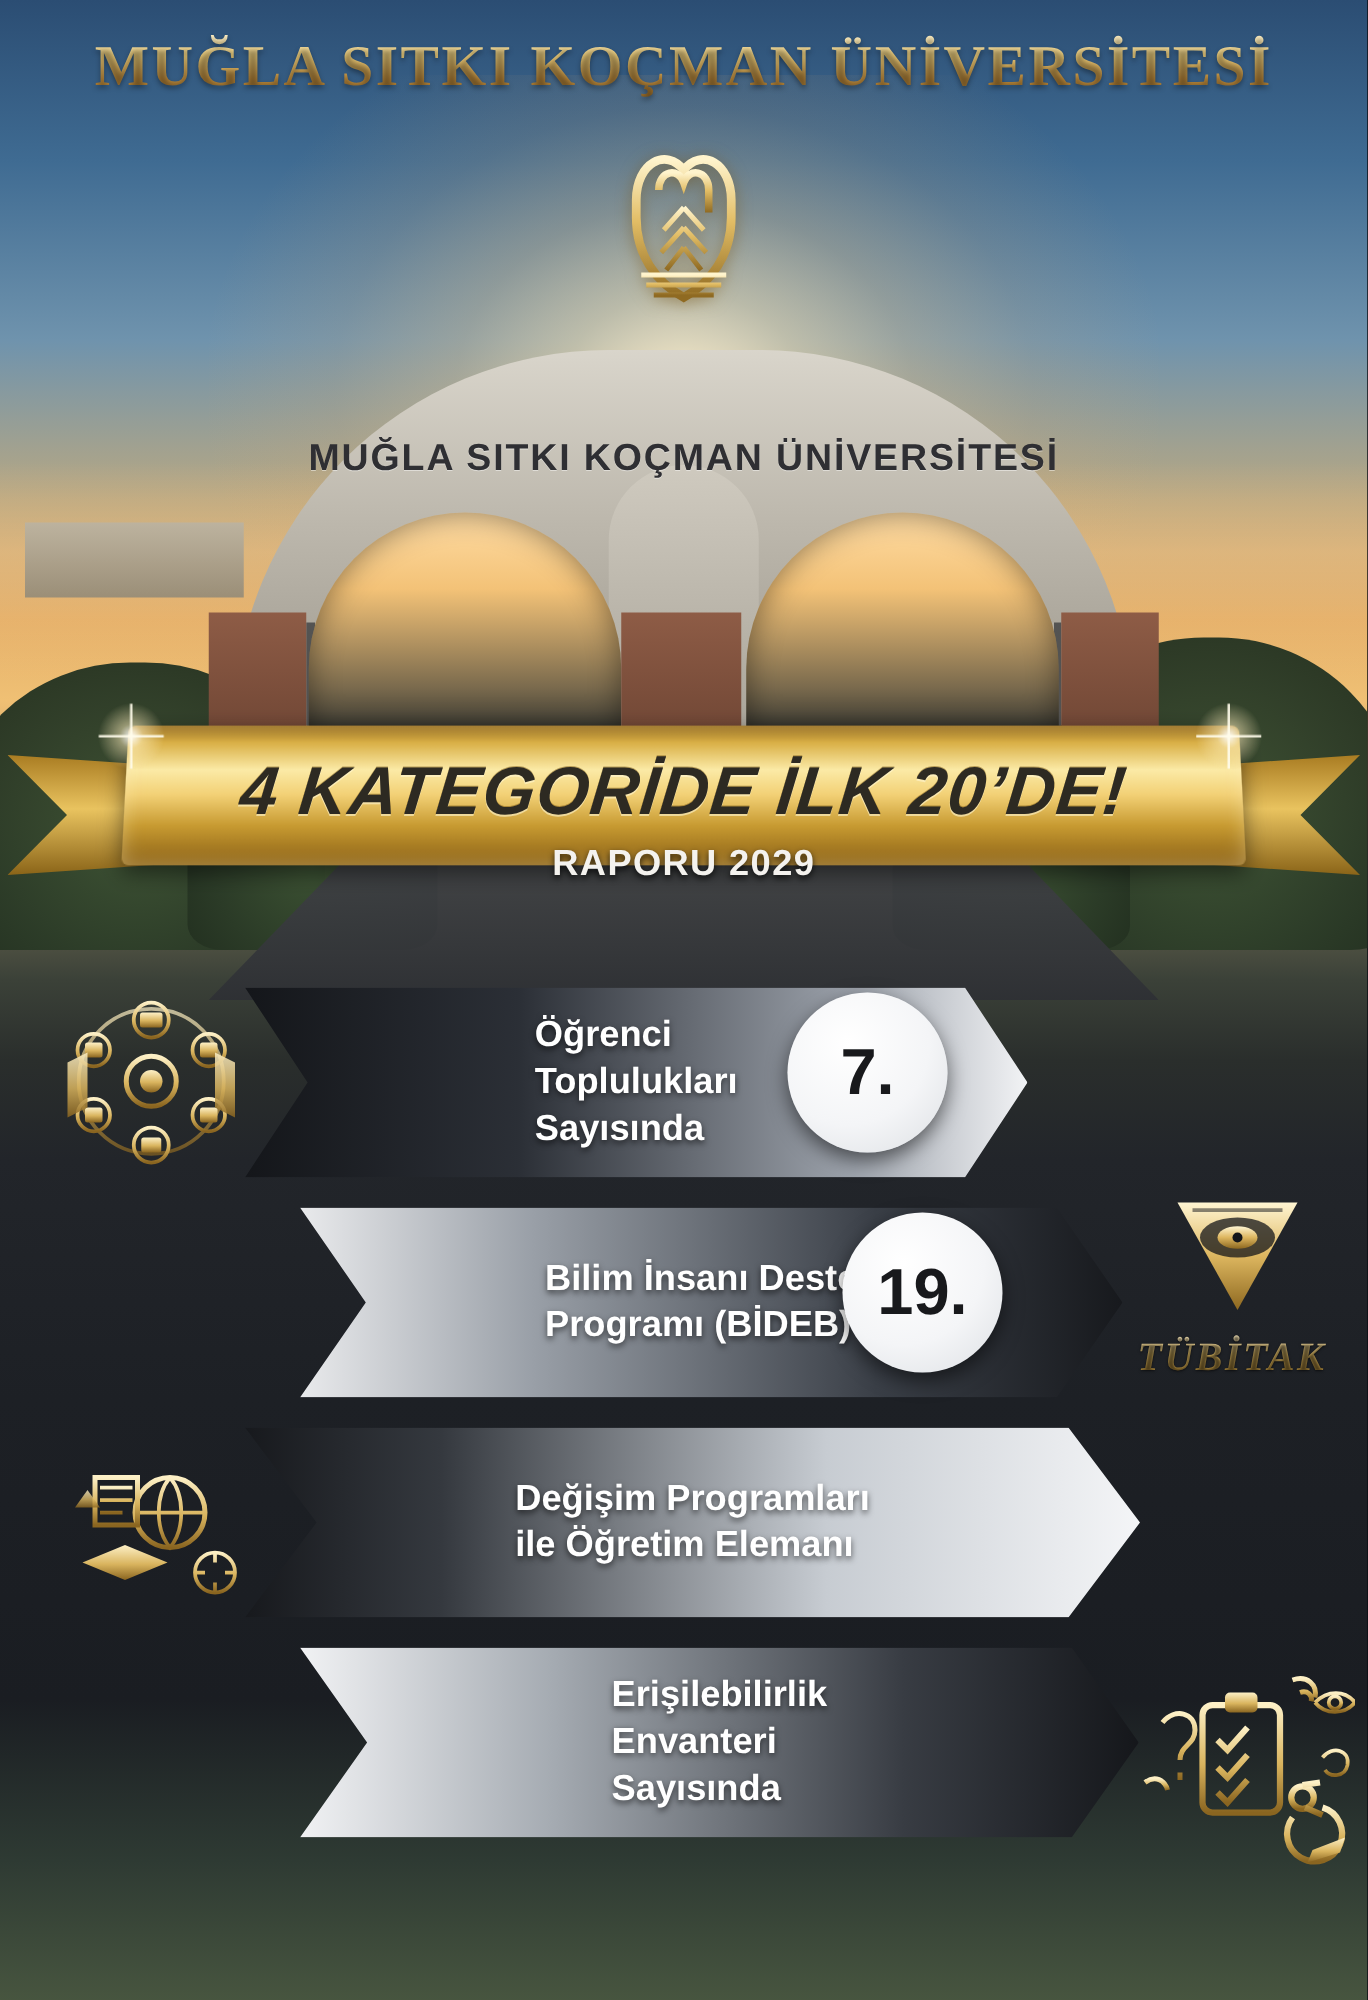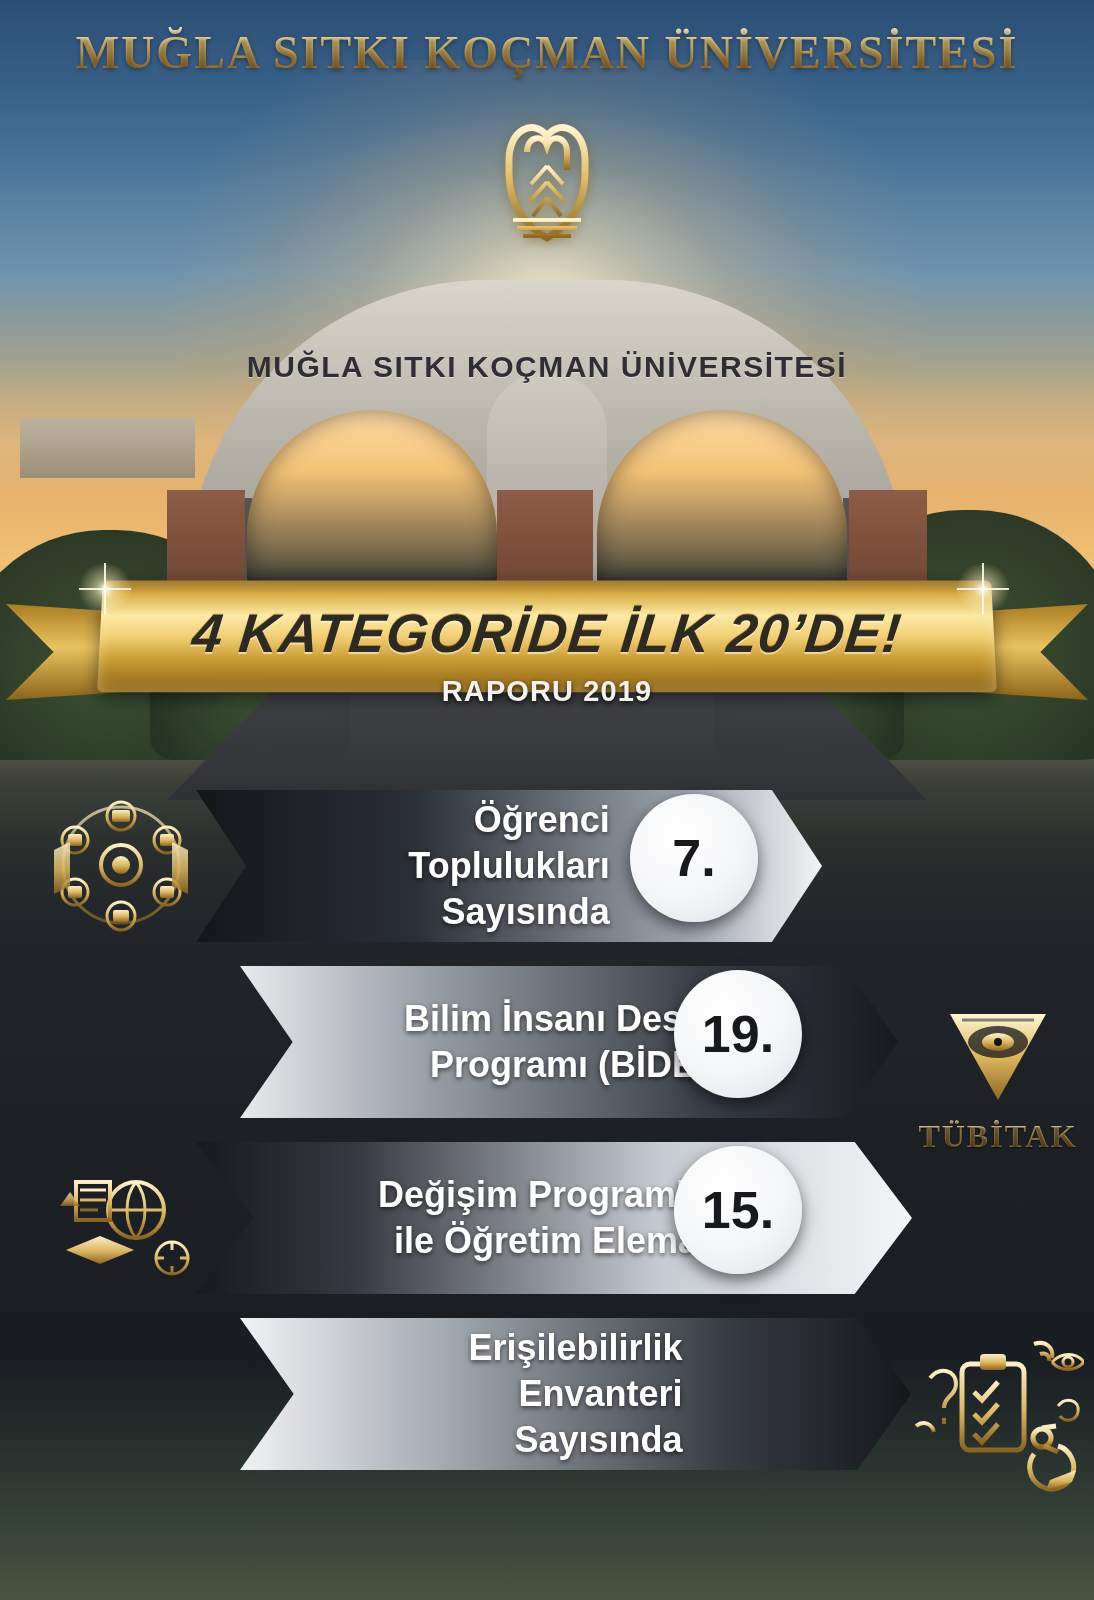--- a/index.html
+++ b/index.html
@@ -323,24 +323,24 @@
     clip-path: polygon(0 0, 92% 0, 100% 50%, 92% 100%, 0 100%, 8% 50%);
   }
   .bg-light-right {
     background: linear-gradient(90deg, #f1f2f4 0%, #a5abb2 30%, #383c43 72%, #15171b 100%);
     clip-path: polygon(0 0, 92% 0, 100% 50%, 92% 100%, 0 100%, 8% 50%);
   }
   .banner-label {
     position: relative;
     z-index: 2;
     color: #ffffff;
-    font-size: 36px;
+    font-size: 29px;
     font-weight: 700;
     line-height: 1.28;
-    text-align: right;
+    text-align: left;
     text-shadow: 0 2px 5px rgba(0,0,0,.6);
     padding: 0 26px;
     max-width: 430px;
   }
   .lbl-dark { color: #ffffff; }
   .lbl-on-light { color: #ffffff; }
 
   .rank-badge {
     position: absolute;
     z-index: 4;
@@ -368,23 +368,24 @@
     display: flex;
     align-items: center;
     justify-content: center;
   }
   .icon-1 { left: 36px;  top: 790px; }
   .icon-3 { left: 36px;  top: 1142px; }
 
   .tubitak {
     position: absolute;
     right: 8px;
-    top: 1000px;
+    top: 948px;
     width: 176px;
-    text-align: center;
+    text-align: left;
+    font-style: italic;
   }
   .tubitak-word {
     margin-top: 4px;
     font-family: "Liberation Serif", serif;
     font-size: 32px;
     font-weight: 700;
     letter-spacing: 2px;
     background: linear-gradient(180deg,#fff0c8,#e0bb63 45%,#9c7324);
     -webkit-background-clip: text;
     background-clip: text;
@@ -451,21 +452,21 @@
   <div class="ribbon-wrap">
     <div class="ribbon-tail rt-left"></div>
     <div class="ribbon-tail rt-right"></div>
     <div class="ribbon-main"></div>
     <div class="sparkle sp1"></div>
     <div class="sparkle sp2"></div>
     <div class="ribbon-text">4 KATEGORİDE İLK 20’DE!</div>
   </div>
 
   <div class="subtitle">
-    <div>RAPORU 2019</div>
+    <div>RAPORU 2029</div>
   </div>
 
   <div class="row-icon icon-1">
     <svg viewBox="0 0 170 150" width="170" height="150" aria-hidden="true">
       <defs>
         <linearGradient id="g2" x1="0" y1="0" x2="0" y2="1">
           <stop offset="0%" stop-color="#fdf0c6"></stop>
             <stop offset="55%" stop-color="#d9b45e"></stop>
             <stop offset="100%" stop-color="#8a6520"></stop>
         </linearGradient>
@@ -596,21 +597,20 @@
     </div>
 
     <div class="row row-3">
       <div class="banner">
         <div class="banner-bg bg-dark-left"></div>
         <div class="banner-label lbl-dark">
           <div>Değişim Programları</div>
           <div>ile Öğretim Elemanı</div>
         </div>
       </div>
-      <div class="rank-badge rb-3">15.</div>
     </div>
 
     <div class="row row-4">
       <div class="banner">
         <div class="banner-bg bg-light-right"></div>
         <div class="banner-label lbl-on-light">
           <div>Erişilebilirlik</div>
           <div>Envanteri</div>
           <div>Sayısında</div>
         </div>

